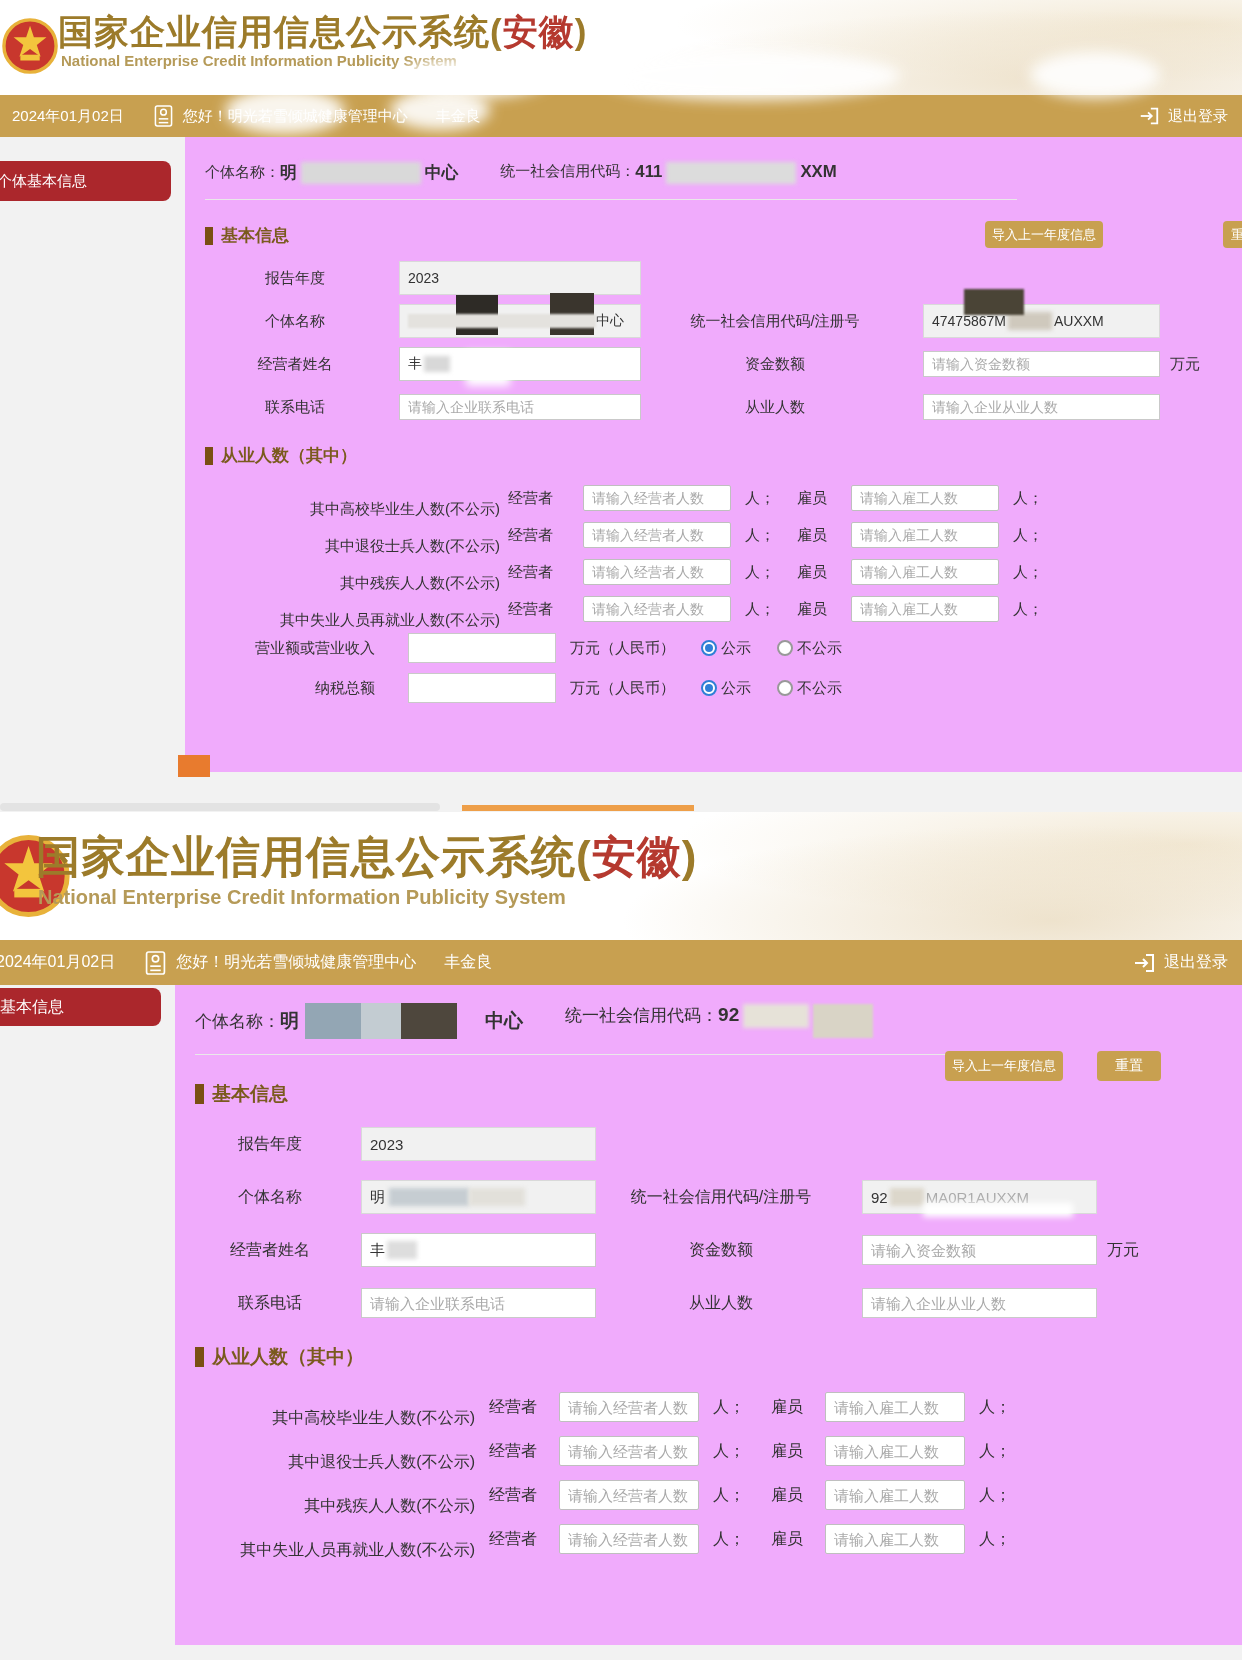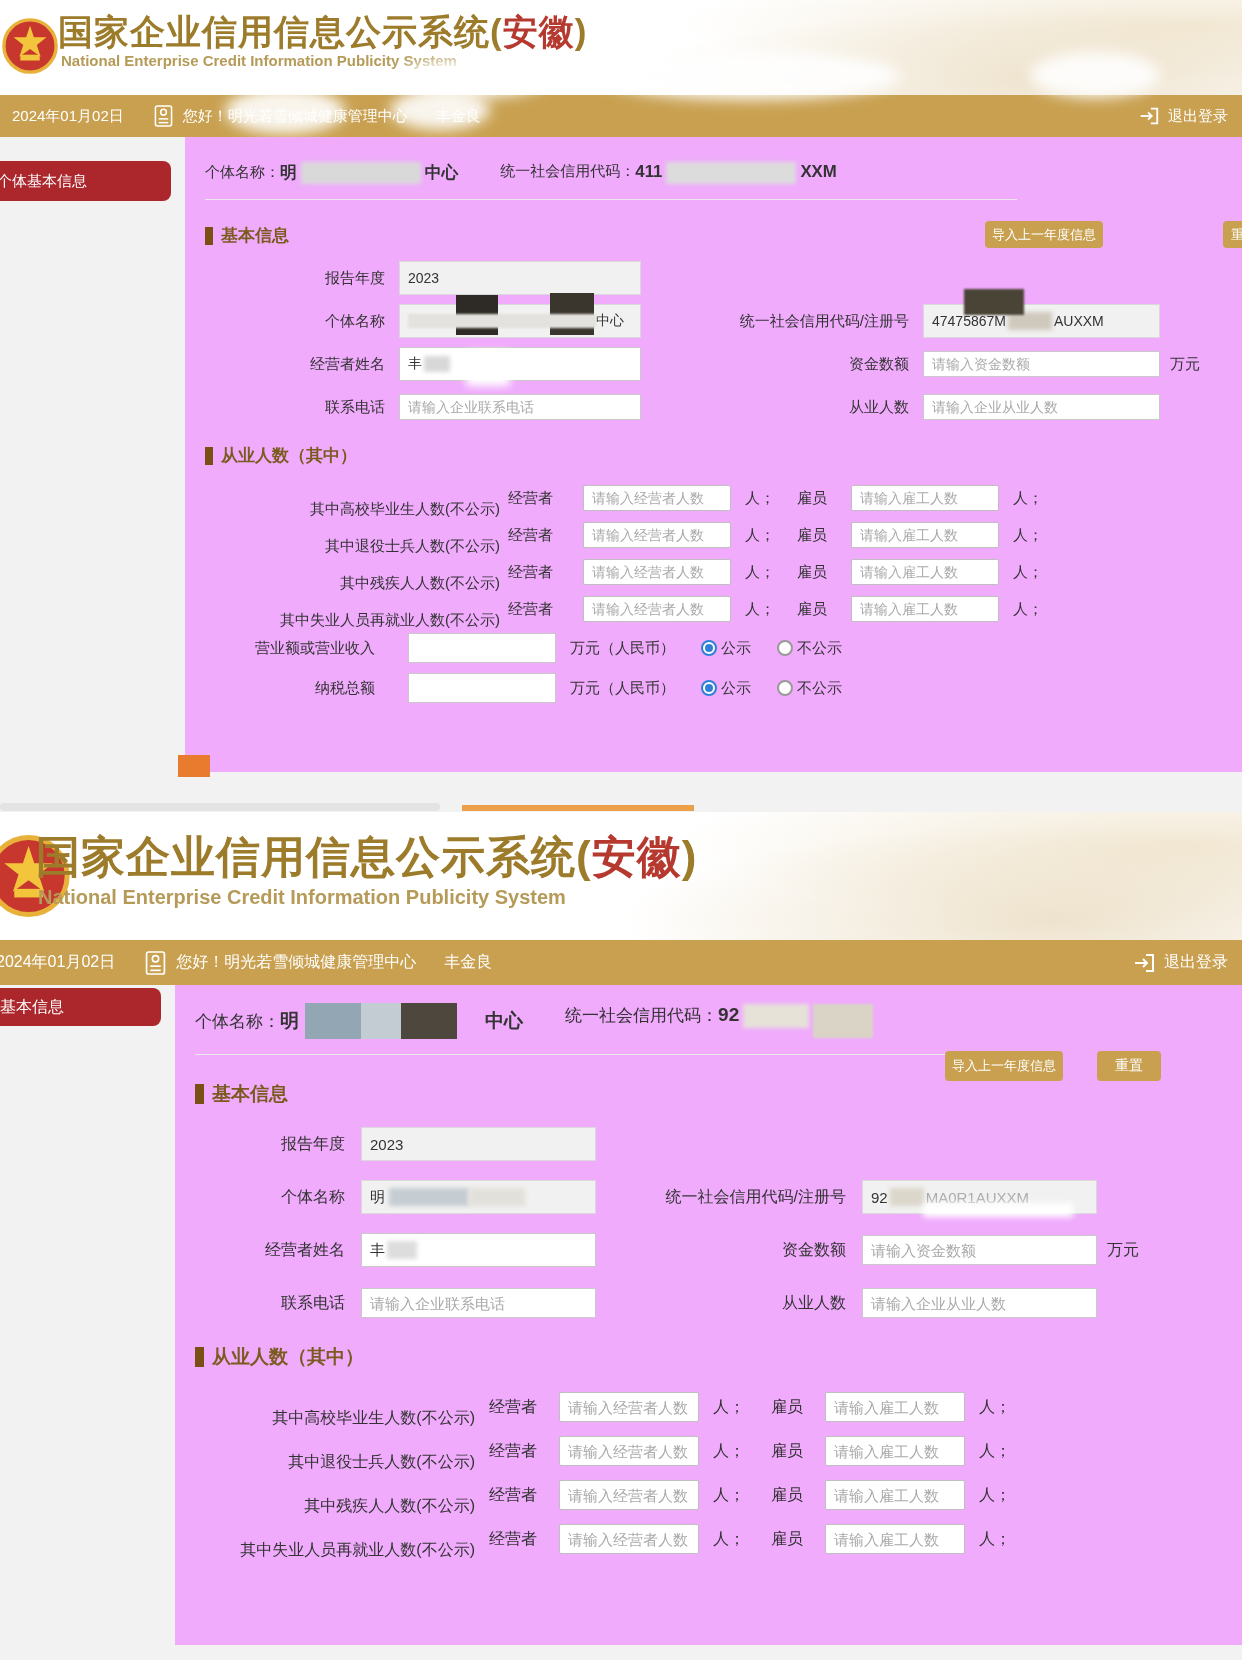--- a/index.html
+++ b/index.html
@@ -74,21 +74,21 @@
     cursor:pointer; font-family:inherit; white-space:nowrap; }
   #s1 .btn-import { left:800px; top:84px; width:118px; height:27px; font-size:13px; }
   #s1 .btn-reset  { left:1038px; top:84px; width:84px; height:27px; font-size:13px; text-align:left; padding-left:8px; }
   #s2 .btn-import { left:770px; top:66px; width:118px; height:30px; font-size:13px; }
   #s2 .btn-reset  { left:922px; top:66px; width:64px; height:30px; font-size:14px; }
 
   .frow { display:flex; align-items:center; color:#333; }
   #s1 .frow { margin:0 0 17px 20px; height:26px; font-size:15px; }
   #s2 .frow { margin:0 0 23px 20px; height:30px; font-size:16px; }
   #s1 .form { margin-top:0px; } #s2 .form { margin-top:0px; }
-  .l1,.l2 { text-align:right; white-space:nowrap; }
+  .l1,.l2 { text-align:center; white-space:nowrap; }
   #s1 .l1 { width:180px; margin-right:14px; }
   #s1 .l2 { width:268px; margin-right:14px; }
   #s2 .l1 { width:150px; margin-right:16px; }
   #s2 .l2 { width:250px; margin-right:16px; }
   .inp { border:1px solid #c9c9c9; background:#fff; color:#333; padding:0 8px; font-family:inherit; }
   #s1 .inp { width:242px; height:26px; font-size:14px; }
   #s2 .inp { width:235px; height:30px; font-size:15px; }
   #s1 .inp2 { width:237px; } #s2 .inp2 { width:235px; }
   .inp::placeholder { color:#a9a9a9; }
   .disp { display:flex; align-items:center; border:1px solid #d9d9d9; background:#f1f1f1;

